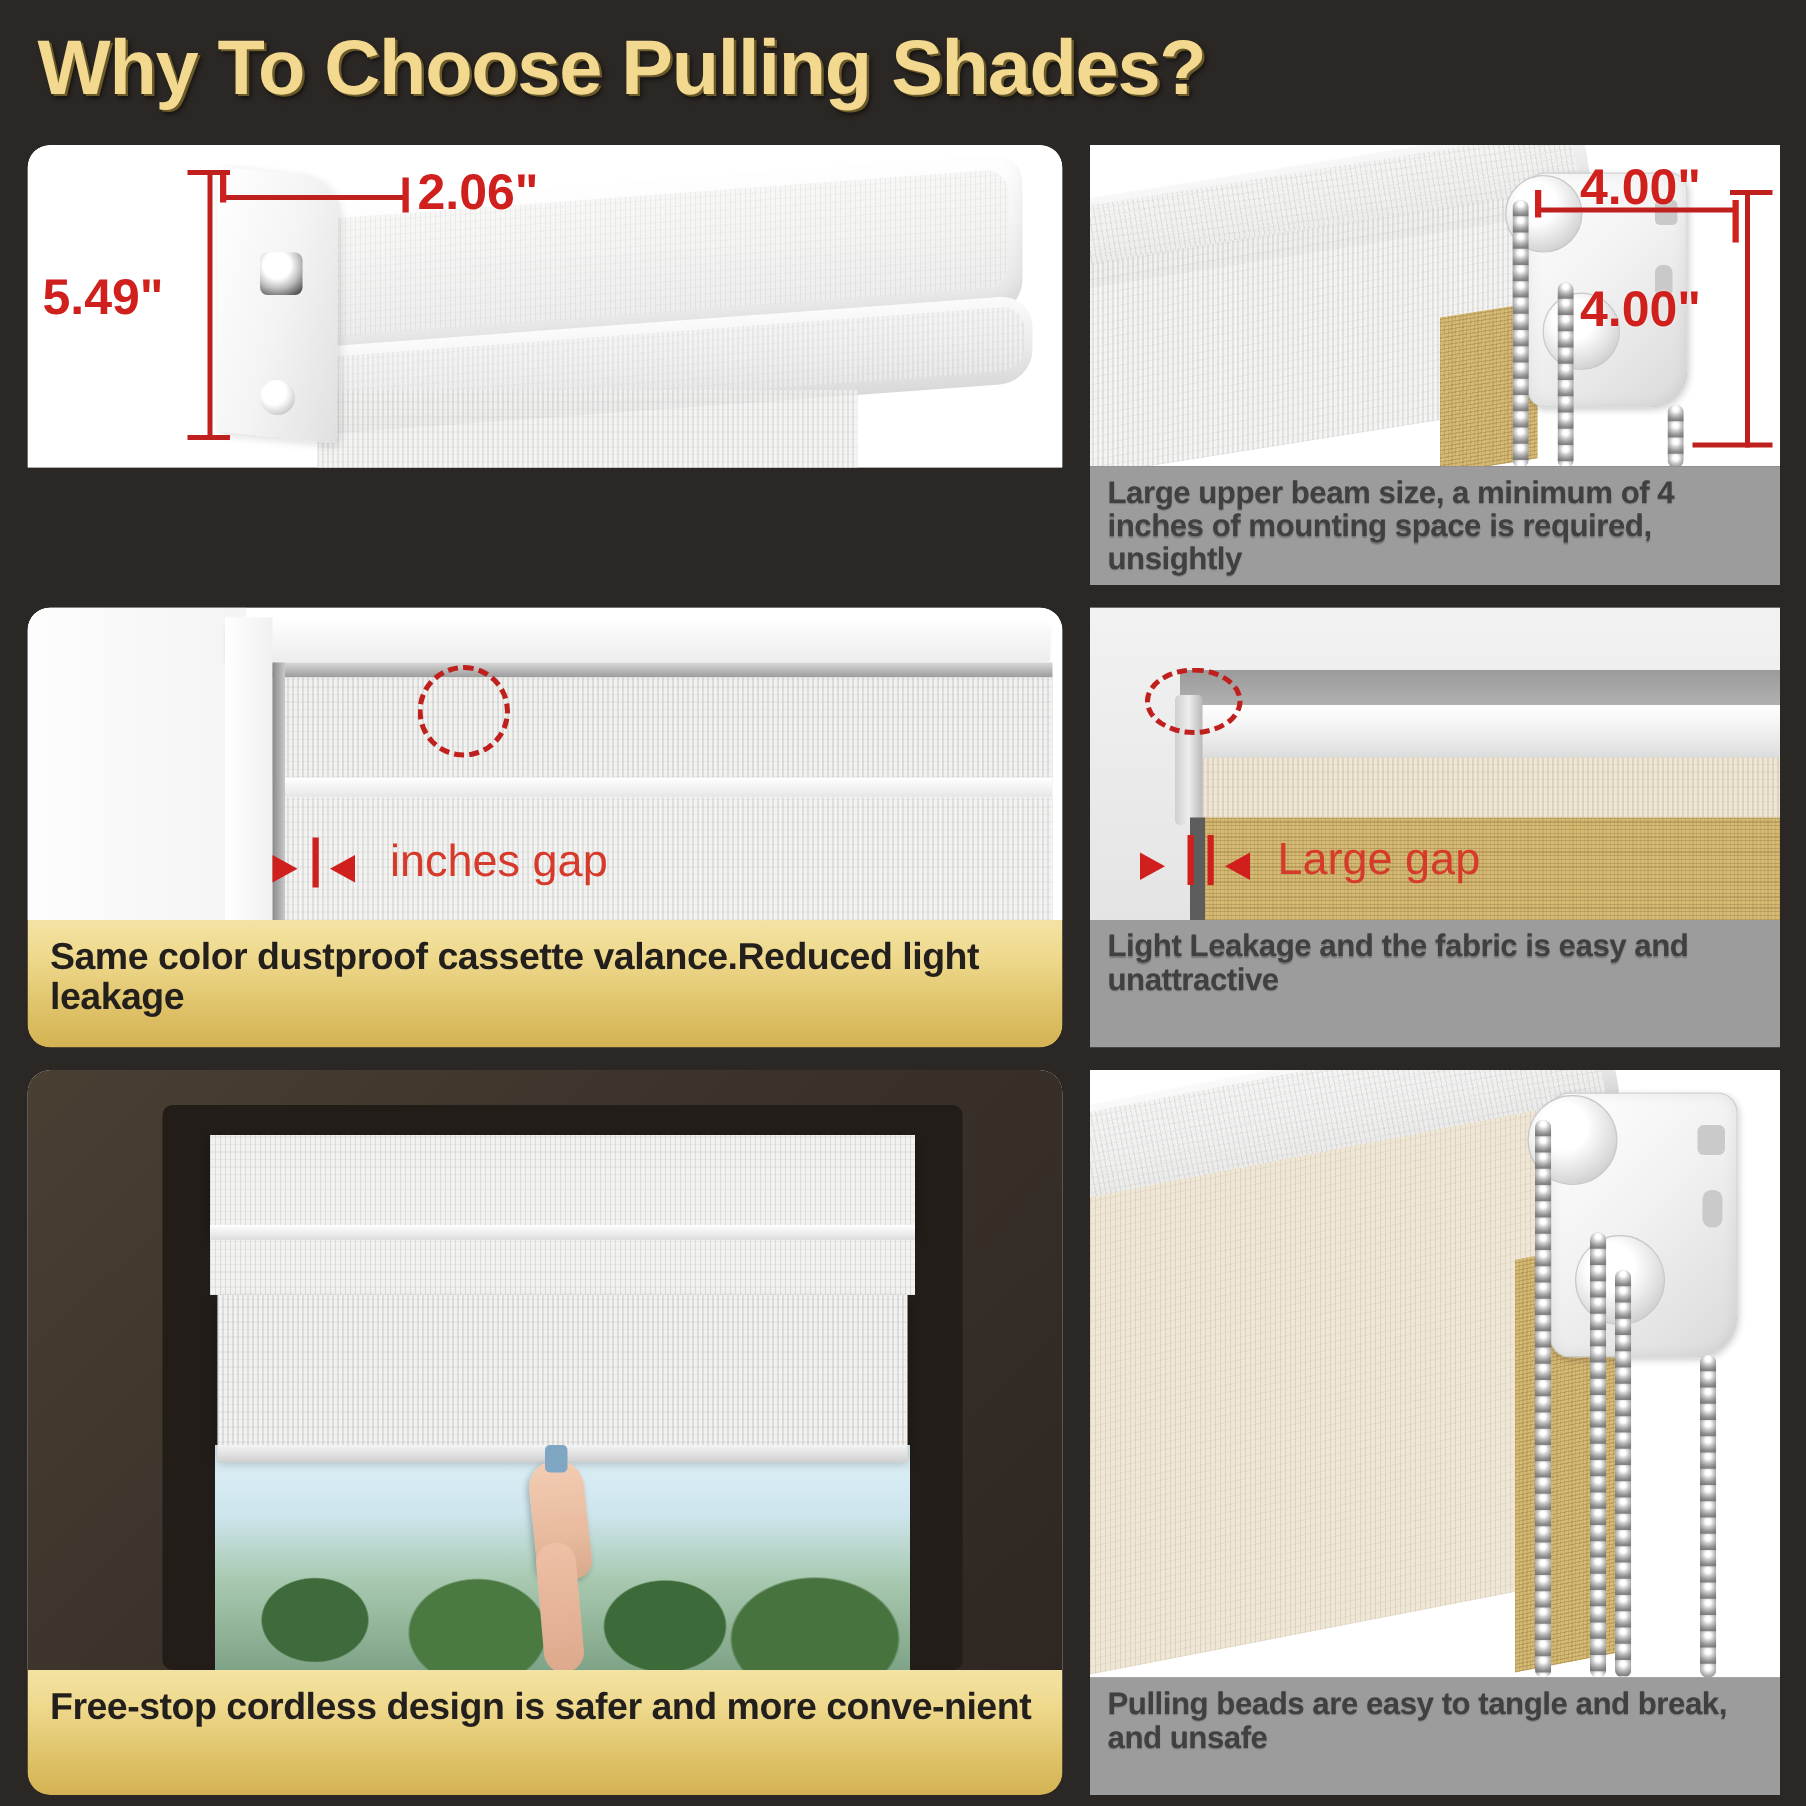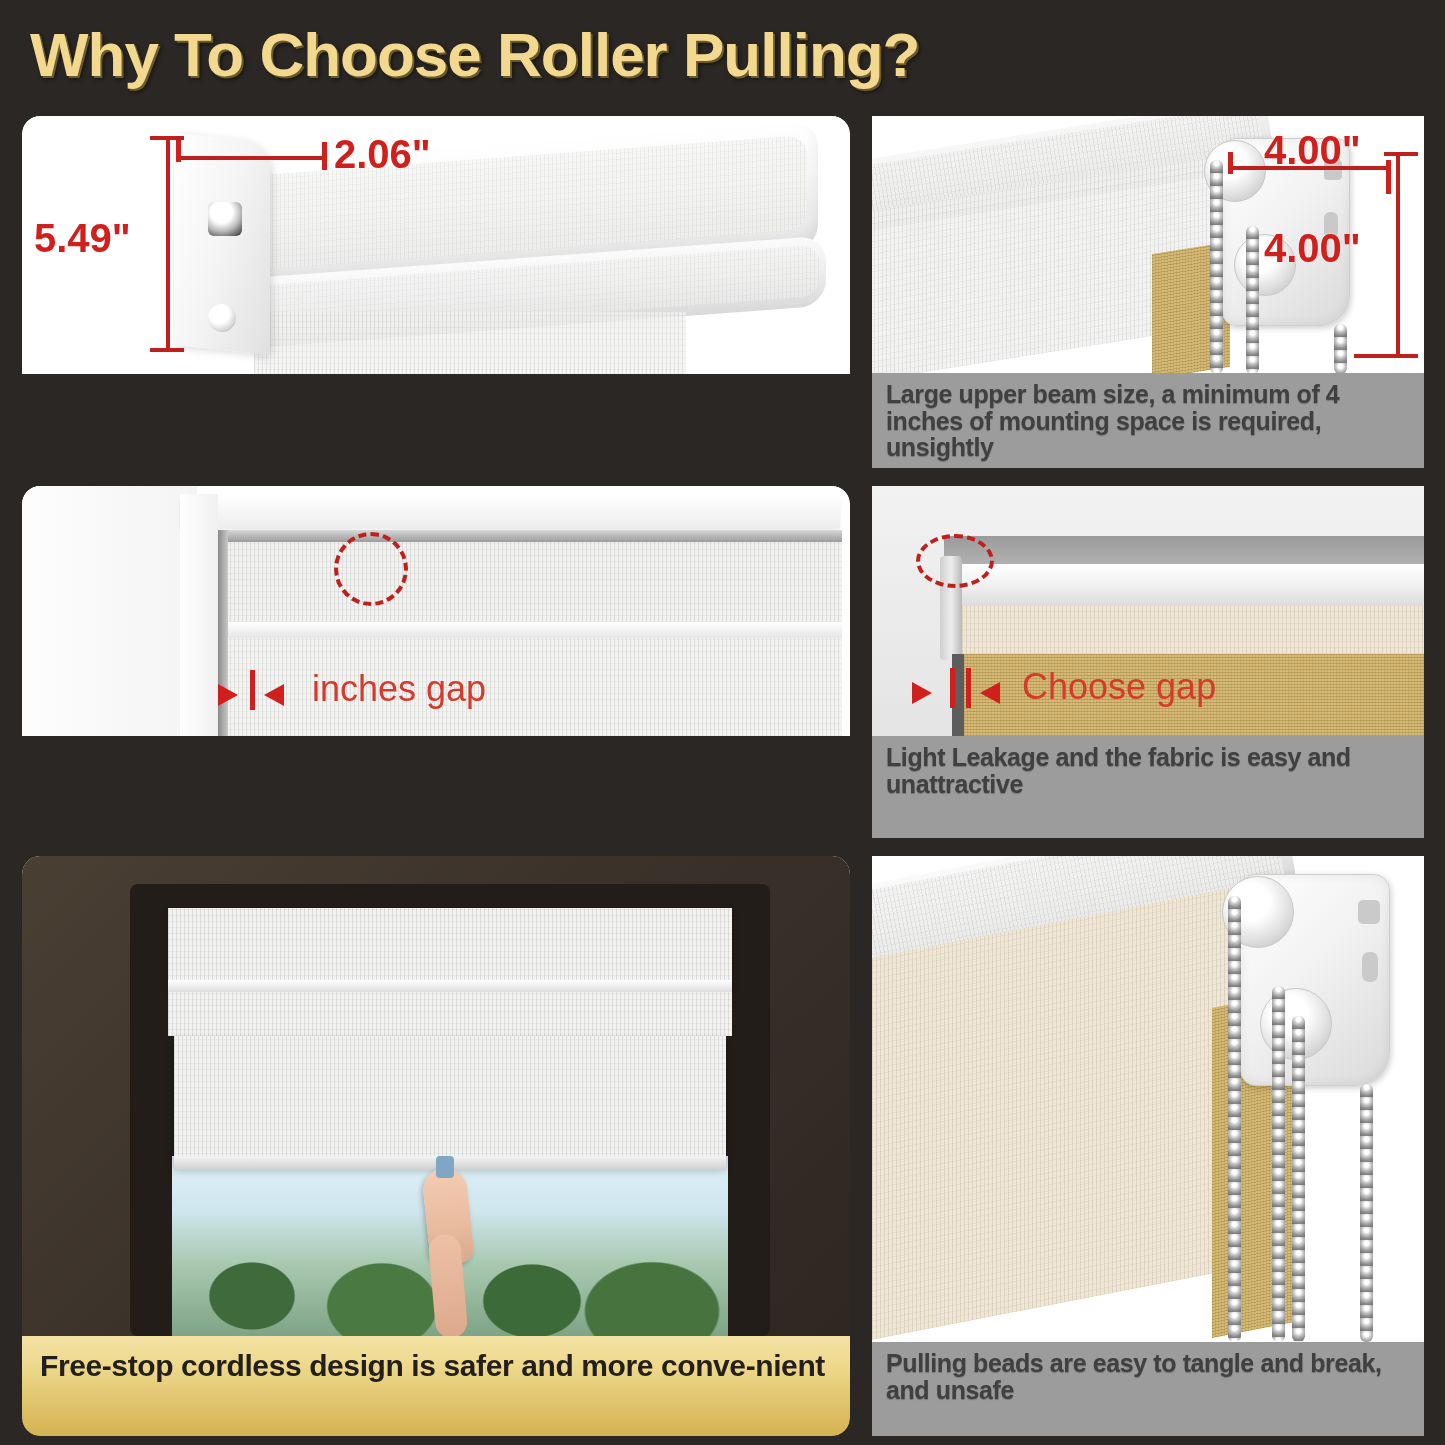--- a/index.html
+++ b/index.html
@@ -116,21 +116,21 @@
     background:radial-gradient(circle at 40% 35%, #ffffff 0 30%, #e2e2e2 60%, #b9b9b9 100%);
     border:1px solid #c8c8c8;
   }
 </style>
 </head>
 <body>
 
 <div class="page">
 
   <div class="title-bar">
-    <div class="title">Why To Choose Roller Pulling?</div>
+    <div class="title">Why To Choose Pulling Shades?</div>
   </div>
 
   <div class="grid">
 
     <div class="cell good" style="left:22px; top:8px; width:828px; height:352px;">
       <div class="photo" style="height:258px;">
         <div class="white-bg"></div>
 
         <div style="position:absolute;left:196px;top:28px;width:600px;height:128px;
                     background:linear-gradient(180deg,#ffffff 0%,#f6f6f6 40%,#e3e3e3 100%);
@@ -231,20 +231,23 @@
         <div style="position:absolute;left:196px;top:44px;width:10px;height:206px;
                     background:linear-gradient(90deg,#8a8a8a,#c9c9c9);"></div>
 
         <div class="dashcircle" style="left:312px; top:46px; width:74px; height:74px;"></div>
 
         <div class="arrowR" style="left:196px; top:198px;"></div>
         <div style="position:absolute;left:228px;top:184px;width:5px;height:40px;background:#d0201d;"></div>
         <div class="arrowL" style="left:242px; top:198px;"></div>
         <div class="gaplabel" style="left:290px; top:182px; font-size:36px;">inches gap</div>
       </div>
+      <div class="cap gold" style="height:102px;">
+        <div class="cap-text">Same color dustproof cassette valance.Reduced light leakage</div>
+      </div>
     </div>
 
     <div class="cell bad" style="left:872px; top:378px; width:552px; height:352px;">
       <div class="photo" style="height:250px;">
         <div style="position:absolute;inset:0;background:linear-gradient(180deg,#f2f2f2,#e4e4e4);"></div>
 
         <div style="position:absolute;left:72px;top:50px;width:480px;height:34px;
                     background:linear-gradient(180deg,#9b9b9b,#b5b5b5);"></div>
 
         <div style="position:absolute;left:72px;top:78px;width:480px;height:48px;
@@ -257,21 +260,21 @@
         <div style="position:absolute;left:68px;top:70px;width:22px;height:104px;
                     background:linear-gradient(90deg,#cfcfcf,#ededed,#b9b9b9);border-radius:4px;"></div>
         <div style="position:absolute;left:80px;top:168px;width:12px;height:82px;background:#5d5d5d;"></div>
 
         <div class="dashcircle" style="left:44px; top:48px; width:78px; height:54px;"></div>
 
         <div class="arrowR" style="left:40px; top:196px;"></div>
         <div style="position:absolute;left:78px;top:182px;width:5px;height:40px;background:#d0201d;"></div>
         <div style="position:absolute;left:94px;top:182px;width:5px;height:40px;background:#d0201d;"></div>
         <div class="arrowL" style="left:108px; top:196px;"></div>
-        <div class="gaplabel" style="left:150px; top:180px; font-size:36px;">Choose gap</div>
+        <div class="gaplabel" style="left:150px; top:180px; font-size:36px;">Large gap</div>
       </div>
       <div class="cap gray" style="height:102px;">
         <div class="cap-text">Light Leakage and the fabric is easy and unattractive</div>
       </div>
     </div>
 
     <div class="cell bad" style="left:872px; top:748px; width:552px; height:580px;">
       <div class="photo" style="height:486px;">
         <div class="white-bg"></div>
 

